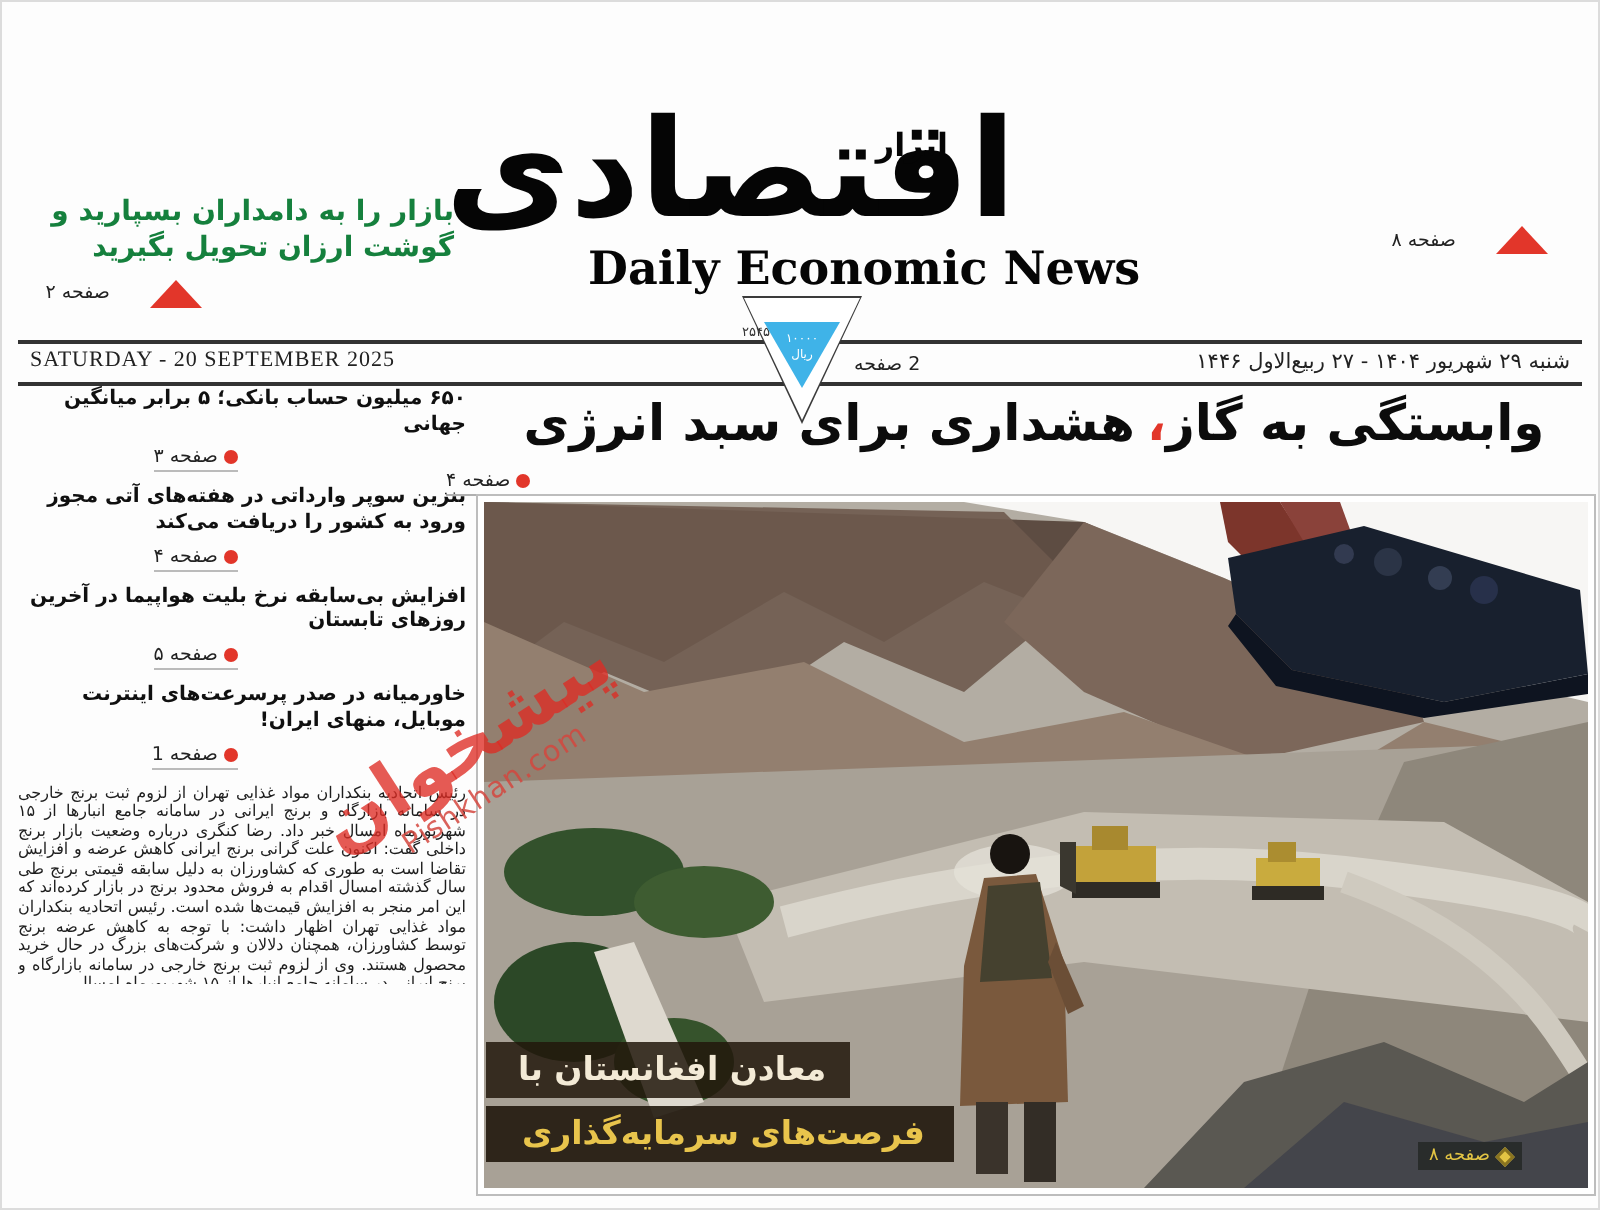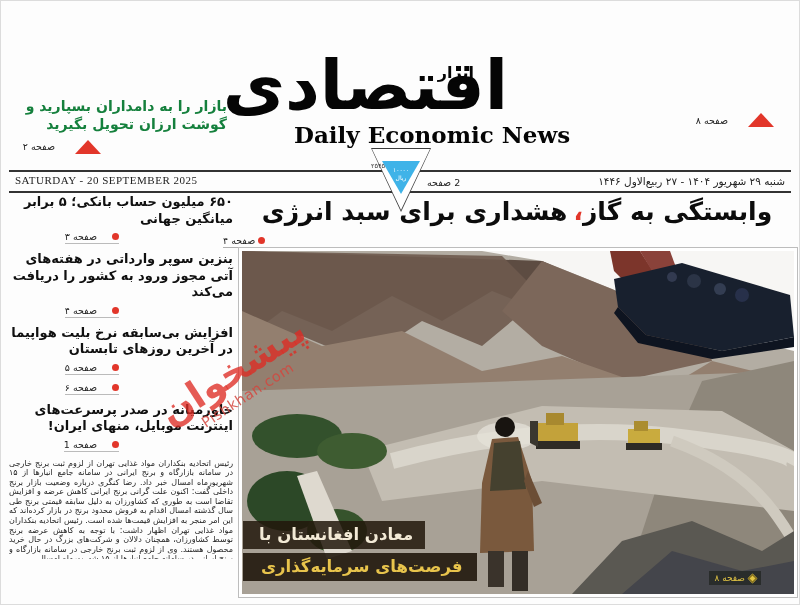--- a/index.html
+++ b/index.html
@@ -48,23 +48,23 @@
                  font-size:25px;font-weight:bold;color:#0c0c0c;white-space:nowrap;}
   .lead-comma{color:#e2362a;margin-left:6px;}
   .lead-mark{position:absolute;left:222px;top:234px;display:flex;direction:rtl;align-items:center;gap:3px;
              border-bottom:1px solid #b0b0b0;padding-bottom:1px;}
   .red-dot{width:7px;height:7px;border-radius:50%;background:#e2362a;flex:none;}
   .mark-label{font-size:9.5px;color:#222;direction:rtl;}
 
   
   .sidebar{position:absolute;left:8px;top:193px;width:224px;direction:rtl;}
   .sb-item{margin-bottom:7px;}
-  .sb-title{font-size:13px;font-weight:bold;color:#101010;line-height:1.27;text-align:right;}
+  .sb-title{font-size:10px;font-weight:bold;color:#101010;line-height:1.27;text-align:right;}
   .sb-mark{display:flex;direction:rtl;justify-content:flex-start;padding-right:114px;margin-top:4px;}
-  .mark-box{display:flex;direction:rtl;align-items:center;gap:15px;border-bottom:1px solid #bbb;padding-bottom:1px;}
+  .mark-box{display:flex;direction:rtl;align-items:center;gap:3px;border-bottom:1px solid #bbb;padding-bottom:1px;}
   .sb-body{font-size:8px;line-height:1.2;text-align:justify;color:#1d1d1d;margin-top:5px;
            height:100px;overflow:hidden;}
 
   
   .photo-frame{position:absolute;left:237px;top:246px;width:560px;height:351px;background:#fff;
                border:1px solid #bdbdbd;padding:3px;box-sizing:border-box;}
   .photo-frame svg{display:block;}
   .cap{position:absolute;direction:rtl;font-weight:bold;font-size:16.5px;white-space:nowrap;}
   .cap1{left:4px;top:273px;background:rgba(34,23,12,.85);color:#f3ead6;padding:4px 12px 5px 16px;}
   .cap2{left:4px;top:305px;background:rgba(28,19,9,.88);color:#e8c44c;padding:4px 14px 5px 18px;}
@@ -156,26 +156,20 @@
       <div class="sb-title">افزایش بی‌سابقه نرخ بلیت هواپیما در آخرین روزهای تابستان</div>
       <div class="sb-mark">
           <span class="mark-box">
             <span class="red-dot"></span>
             <span class="mark-label">صفحه ۵</span>
           </span>
         </div>
     </div>
 
     <div class="sb-item">
-      <div class="sb-mark">
-          <span class="mark-box">
-            <span class="red-dot"></span>
-            <span class="mark-label">صفحه ۶</span>
-          </span>
-        </div>
     </div>
 
     <div class="sb-item">
       <div class="sb-title">خاورمیانه در صدر پرسرعت‌های اینترنت موبایل، منهای ایران!</div>
       <div class="sb-mark">
           <span class="mark-box">
             <span class="red-dot"></span>
             <span class="mark-label">صفحه 1</span>
           </span>
         </div>

